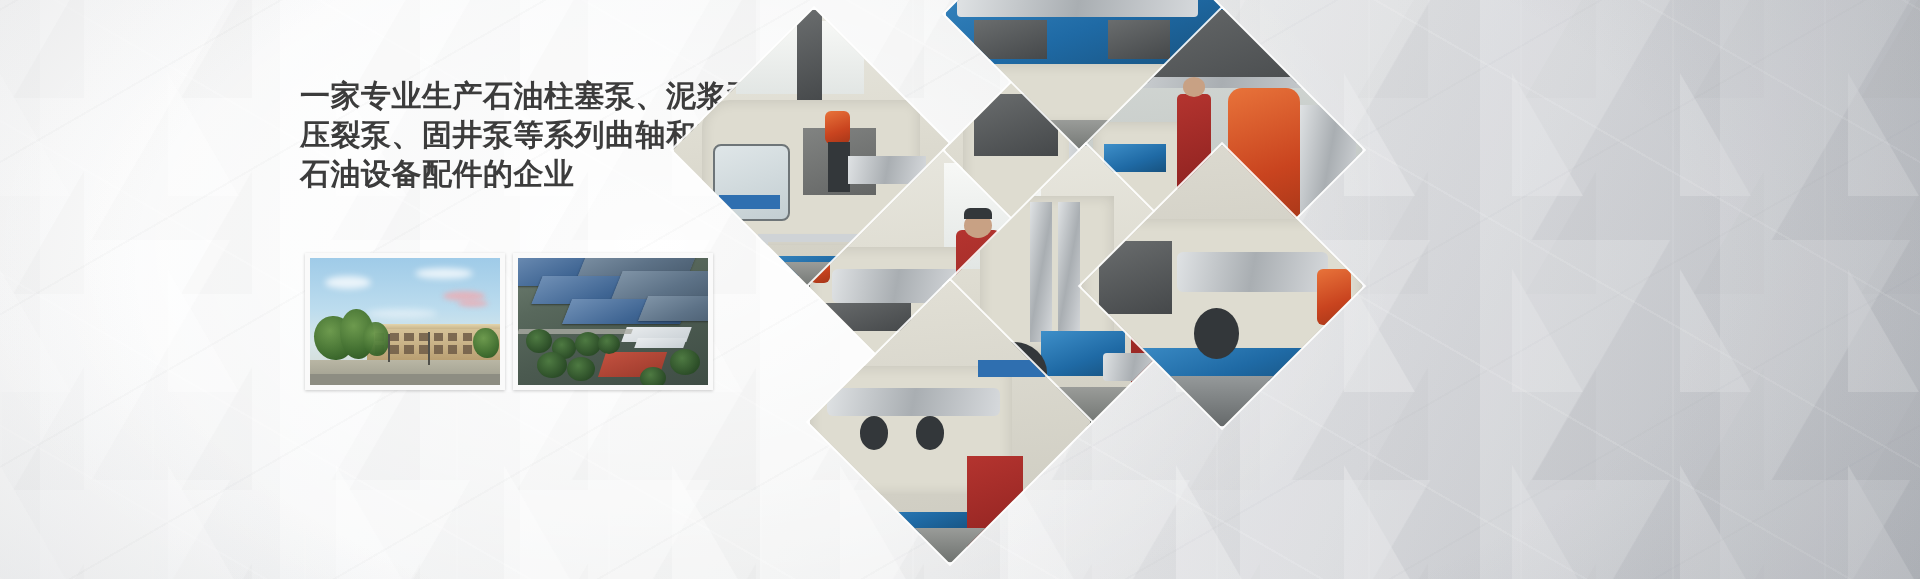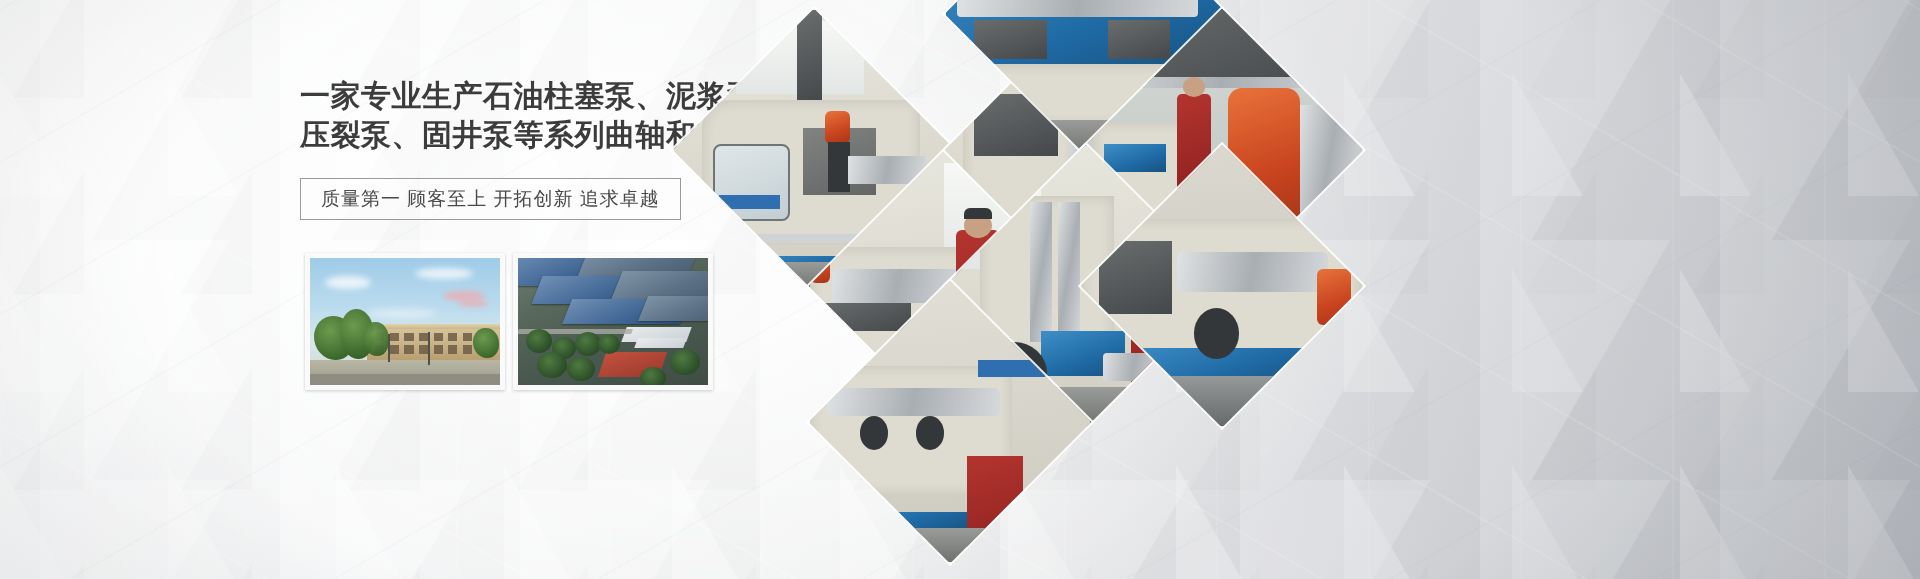--- a/index.html
+++ b/index.html
@@ -119,24 +119,22 @@
   <div class="bg-base"></div>
   <div class="bg-facets"></div>
   <div class="bg-facets2"></div>
   <div class="bg-darkright"></div>
   <div class="bg-vign"></div>
 
   <div class="left">
     <h1 class="headline">
       <div>一家专业生产石油柱塞泵、泥浆泵、</div>
       <div>压裂泵、固井泵等系列曲轴和其他</div>
+      <div>石油设备配件的企业</div>
     </h1>
-    <div class="tagbox">
-      <div class="tagline">质量第一  顾客至上  开拓创新  追求卓越</div>
-    </div>
   </div>
 
   <div class="photos">
 
     <div class="photo">
       <div class="inner ph-office">
         <div class="of-cloud" style="left:8%;top:14%;width:46px;height:13px;"></div>
         <div class="of-cloud" style="left:55%;top:8%;width:58px;height:11px;"></div>
         <div class="of-pinkcloud" style="left:70%;top:26%;width:42px;height:10px;"></div>
         <div class="of-pinkcloud" style="left:78%;top:33%;width:30px;height:7px;"></div>

